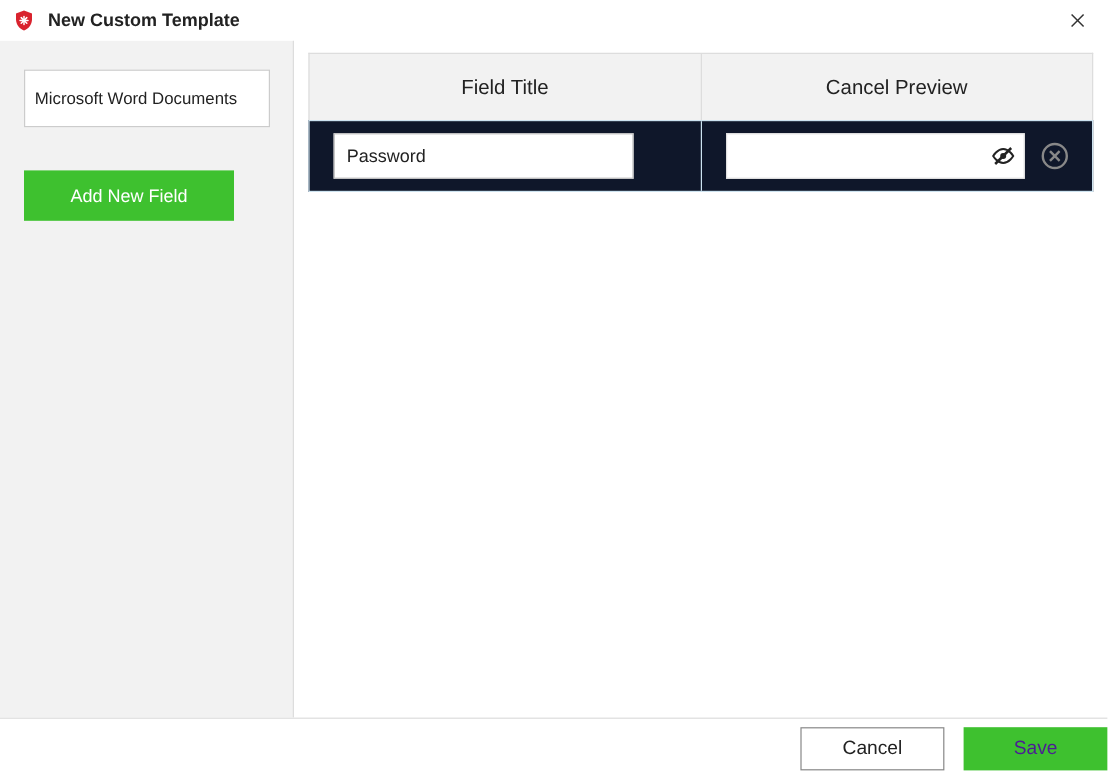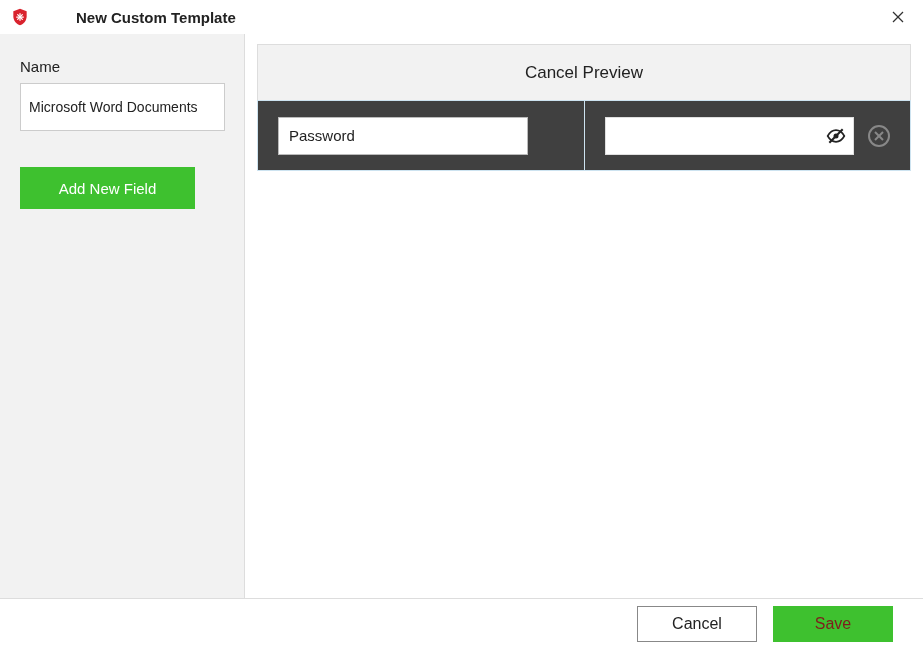--- a/index.html
+++ b/index.html
@@ -16,21 +16,20 @@
       background: #fff;
       position: relative;
       overflow: hidden;
     }
     .titlebar {
       height: 34px;
       display: flex;
       align-items: center;
       padding: 0 10px;
       background: #fff;
-      gap: 36px;
     }
     .titlebar .app-icon {
       width: 20px;
       height: 20px;
       margin-right: 10px;
       display: flex;
       align-items: center;
       justify-content: center;
     }
     .titlebar .title {
@@ -106,22 +105,22 @@
       font-size: 17px;
       color: #222;
       font-weight: 400;
     }
     .th.left {
       border-right: 1px solid #ddd;
     }
     .table-row {
       display: flex;
       border: 1px solid #cde3f0;
-      background: #404040;
-      height: 71px;
+      background: #0f172a;
+      height: 60px;
       align-items: center;
     }
     .td {
       flex: 1;
       padding: 0 20px;
       display: flex;
       align-items: center;
     }
     .td.left {
       border-right: 1px solid #cde3f0;
@@ -187,38 +186,38 @@
       position: absolute;
       bottom: 0;
       left: 0;
       right: 0;
       height: 51px;
       border-top: 1px solid #ddd;
       background: #fff;
       display: flex;
       align-items: center;
       justify-content: flex-end;
-      padding: 0 30px;
+      padding: 0 0;
       gap: 16px;
     }
     .btn {
       width: 120px;
       height: 36px;
       font-size: 16px;
       cursor: pointer;
       border: none;
     }
     .btn-cancel {
       background: #fff;
       border: 1px solid #888;
       color: #222;
     }
     .btn-save {
       background: #3ec12f;
-      color: #7f1d1d;
+      color: #4c1d95;
       font-weight: 500;
     }
   </style>
 </head>
 <body>
 
 <div class="titlebar">
   <span class="app-icon">
     <svg width="20" height="20" viewBox="0 0 24 24">
       <path d="M12 2 L20 5 L20 11 C20 16 16.5 20.5 12 22 C7.5 20.5 4 16 4 11 L4 5 Z" fill="#d9232e"></path>
@@ -234,27 +233,27 @@
   <span class="close">
     <svg width="12" height="12" viewBox="0 0 12 12">
       <line x1="1" y1="1" x2="11" y2="11" stroke="#333" stroke-width="1.2"></line>
       <line x1="11" y1="1" x2="1" y2="11" stroke="#333" stroke-width="1.2"></line>
     </svg>
   </span>
 </div>
 
 <div class="main">
   <div class="sidebar">
-    <label class="label">Name</label>
     <input type="text" value="Microsoft Word Documents" style="">
     <button class="add-field-btn">Add New Field</button>
   </div>
 
   <div class="content">
     <div class="table-header">
+      <div class="th left">Field Title</div>
       <div class="th">Cancel Preview</div>
     </div>
     <div class="table-row">
       <div class="td left">
         <input type="text" class="field-title-input" value="Password" style="">
       </div>
       <div class="td">
         <div class="preview-wrap">
           <div class="preview-input-container">
             <input type="password" class="preview-input" value="" style="">

